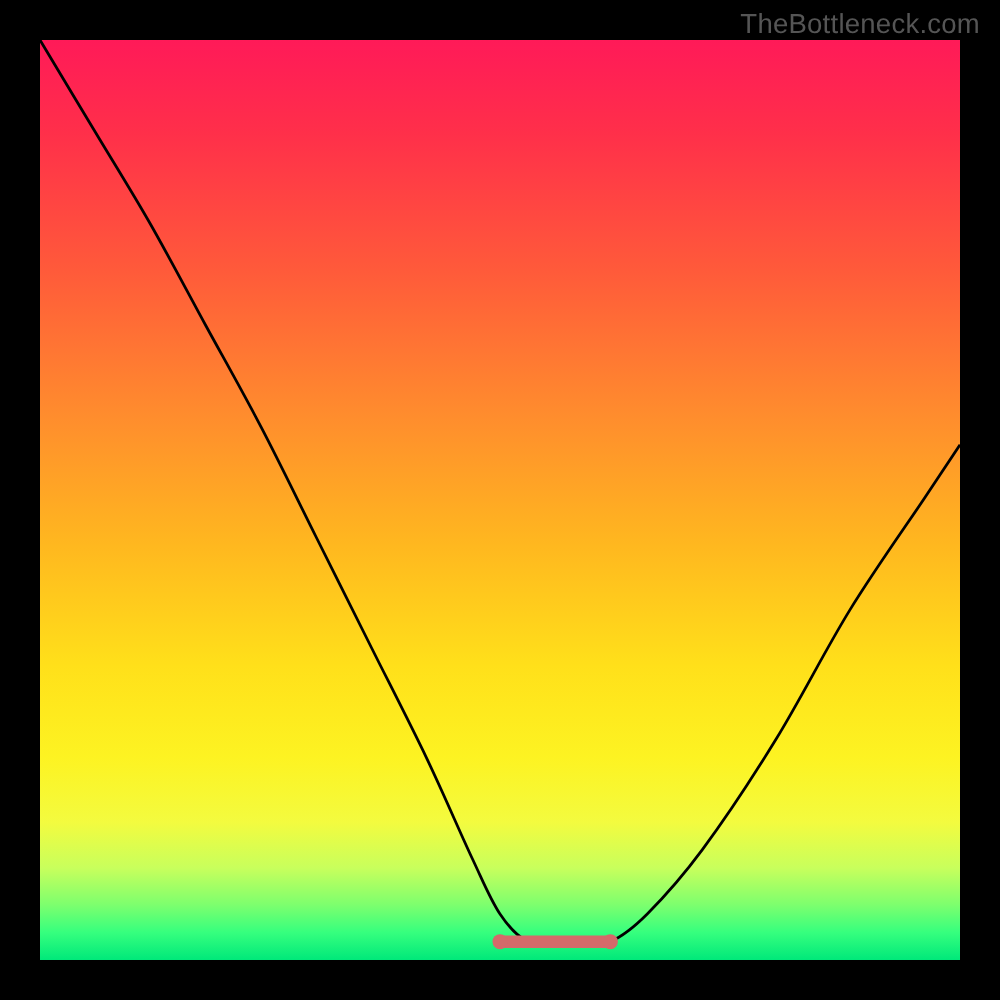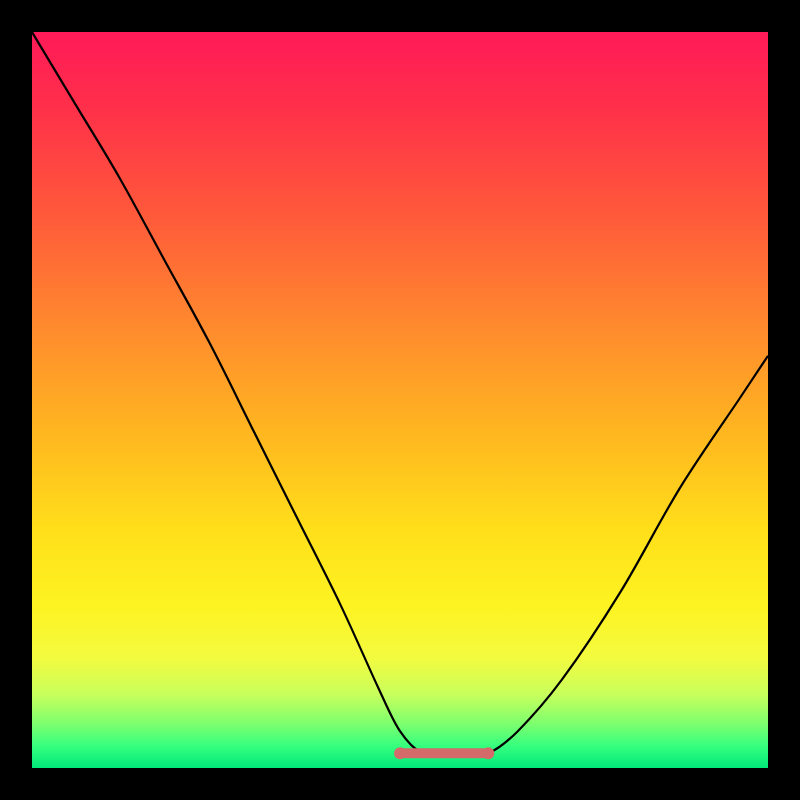--- a/index.html
+++ b/index.html
@@ -76,14 +76,15 @@
 
       <path id="main-curve" fill="none" stroke="#000000" stroke-width="2.2" d="M0.0 0.0 C7.4 12.3, 29.4 49.1, 44.2 73.6 C58.9 98.1, 73.6 121.4, 88.3 147.2 C103.0 173.0, 117.8 201.2, 132.5 228.2 C147.2 255.1, 161.9 280.9, 176.6 309.1 C191.4 337.3, 206.1 368.0, 220.8 397.4 C235.5 426.9, 250.2 456.3, 265.0 485.8 C279.7 515.2, 295.6 545.9, 309.1 574.1 C322.6 602.3, 336.1 634.2, 345.9 655.0 C355.7 675.9, 360.6 688.2, 368.0 699.2 C375.4 710.2, 382.7 717.6, 390.1 721.3 C397.4 725.0, 404.8 721.3, 412.2 721.3 C419.5 721.3, 426.9 721.3, 434.2 721.3 C441.6 721.3, 447.7 725.0, 456.3 721.3 C464.9 717.6, 473.5 711.5, 485.8 699.2 C498.0 686.9, 512.7 671.0, 529.9 647.7 C547.1 624.4, 569.2 591.3, 588.8 559.4 C608.4 527.5, 628.1 488.2, 647.7 456.3 C667.3 424.4, 691.8 390.1, 706.6 368.0 C721.3 345.9, 731.1 331.2, 736.0 323.8"></path>
 
       <path id="flat-marker" fill="none" stroke="#d46a6a" stroke-width="10" stroke-linecap="round" d="M368.0 721.3 L382.7 721.3 L397.4 721.3 L412.2 721.3 L426.9 721.3 L441.6 721.3 L456.3 721.3"></path>
 
       <circle id="marker-dot-left" r="6" fill="#d46a6a" cx="368.0" cy="721.3"></circle>
       <circle id="marker-dot-right" r="6" fill="#d46a6a" cx="456.3" cy="721.3"></circle>
     </svg>
   </div>
 
+  <div class="watermark">TheBottleneck.com</div>
 
 </div>
 
 </body></html>

